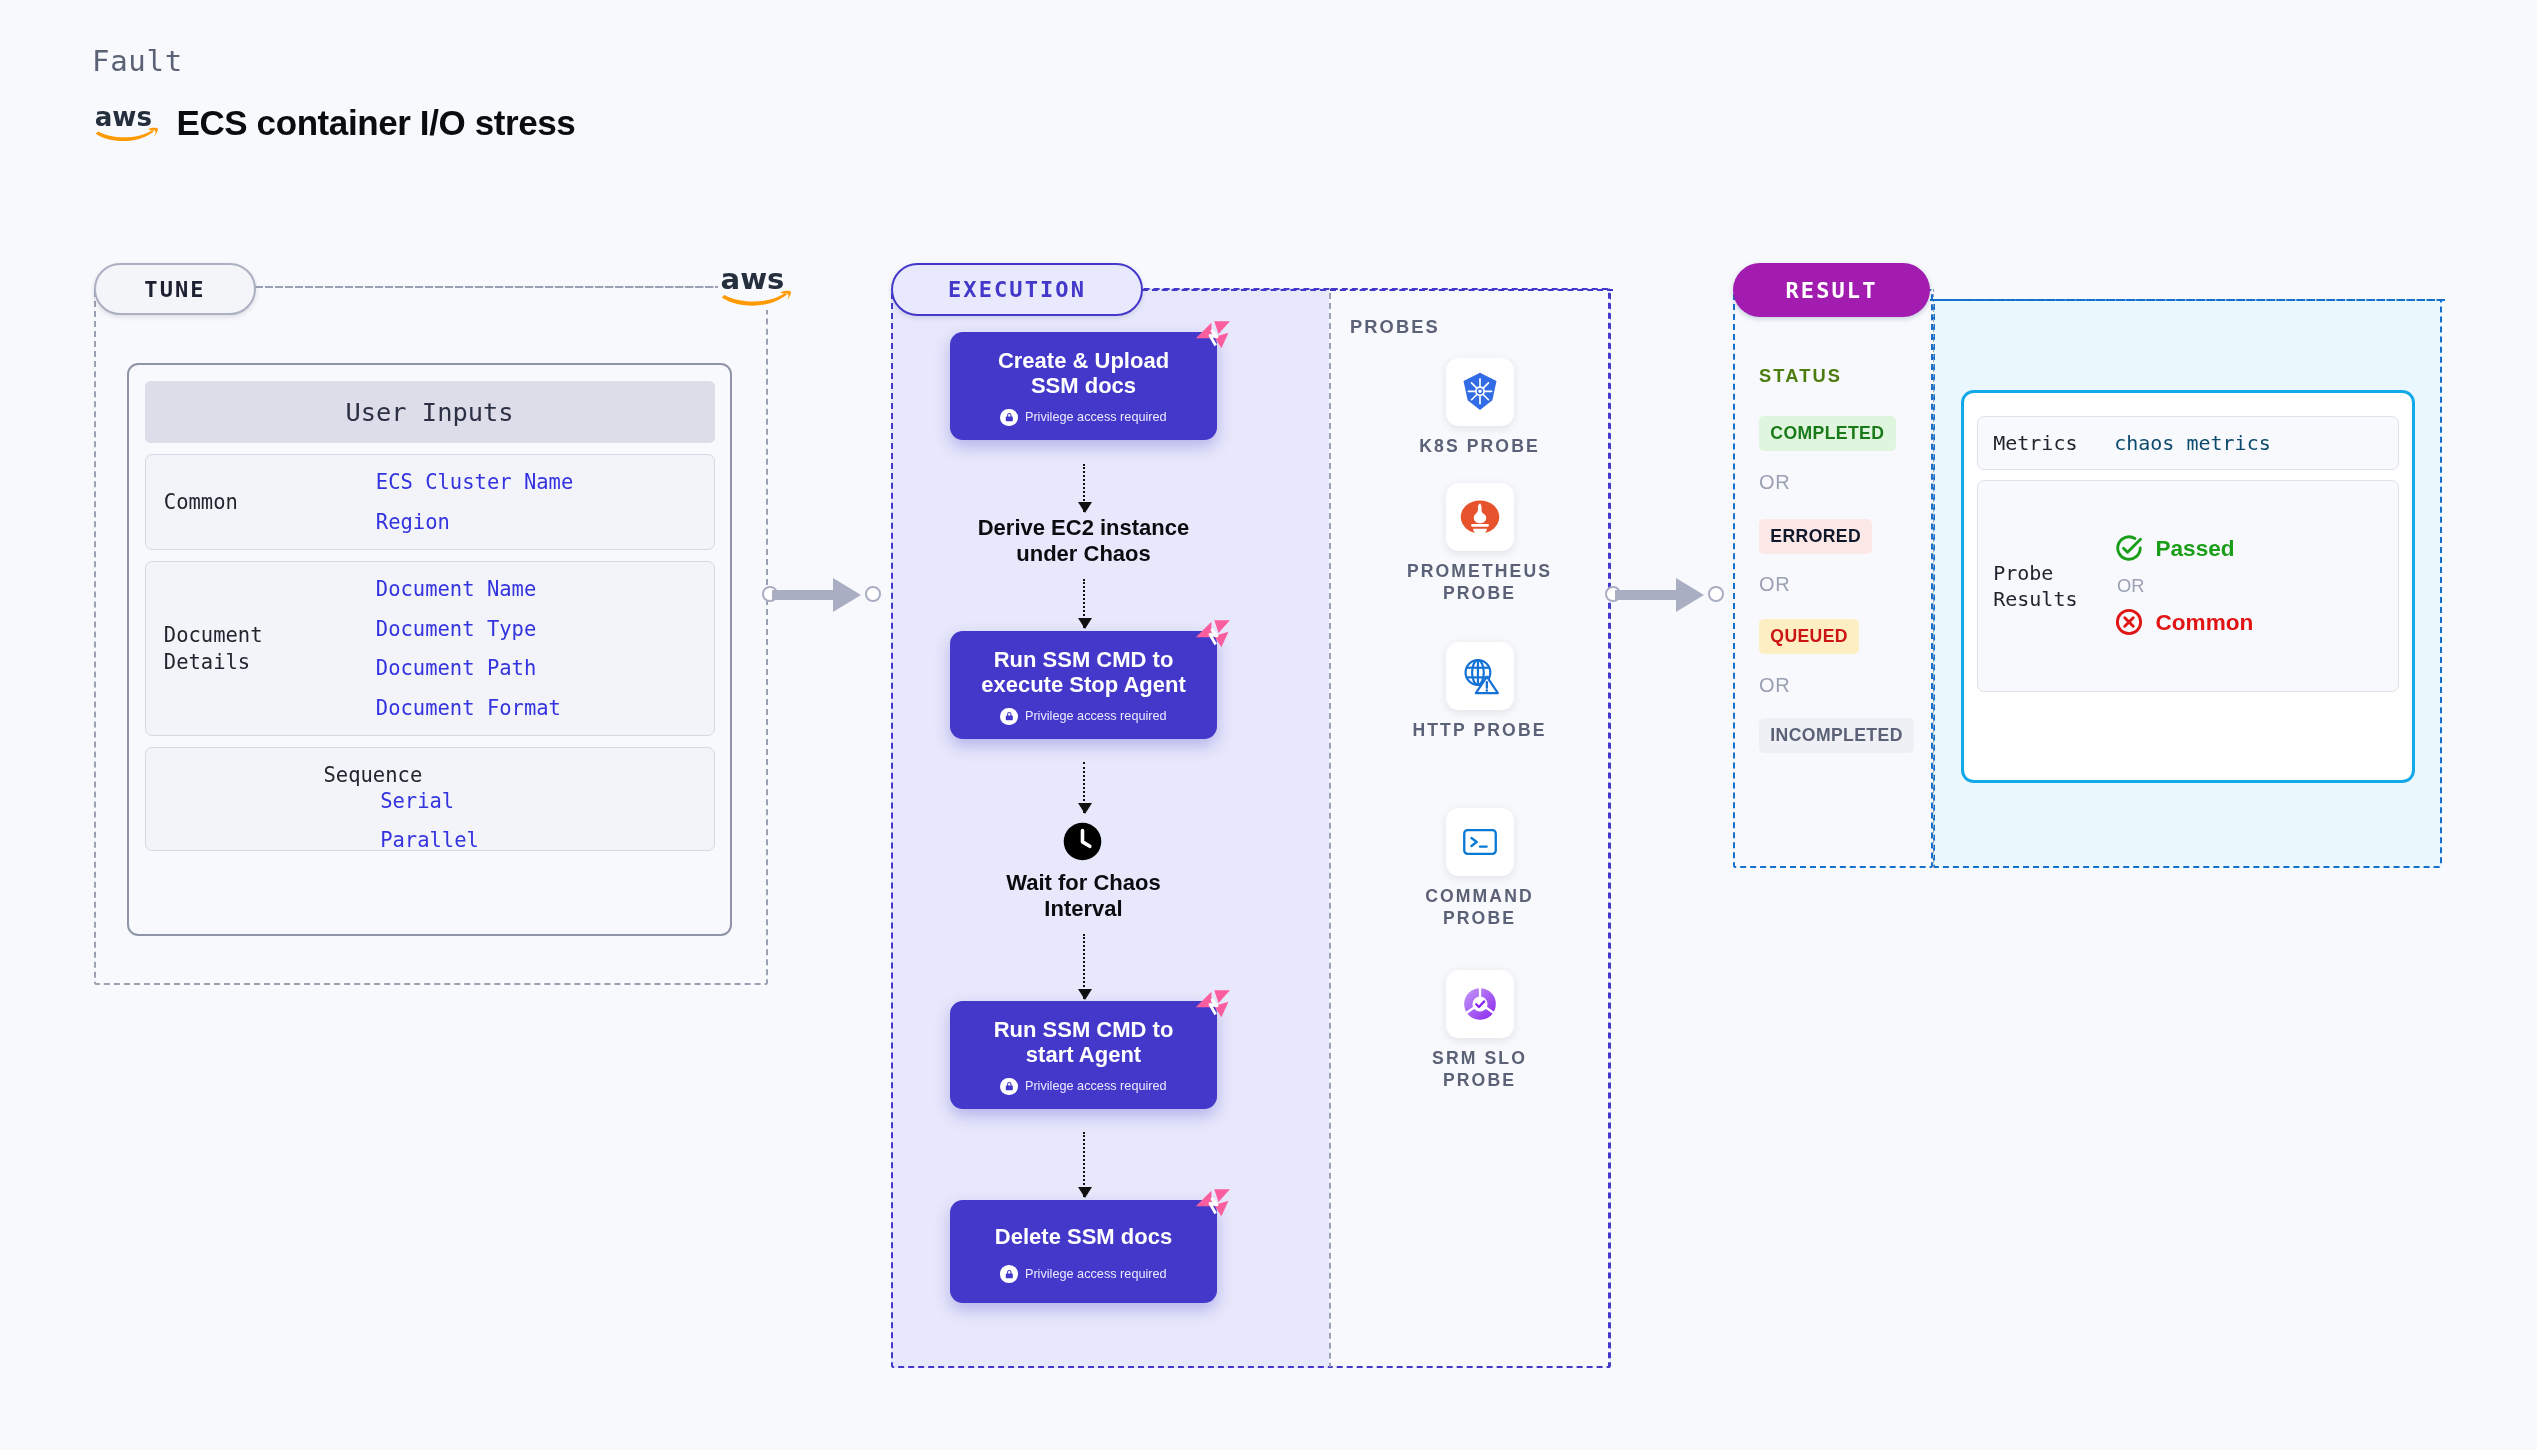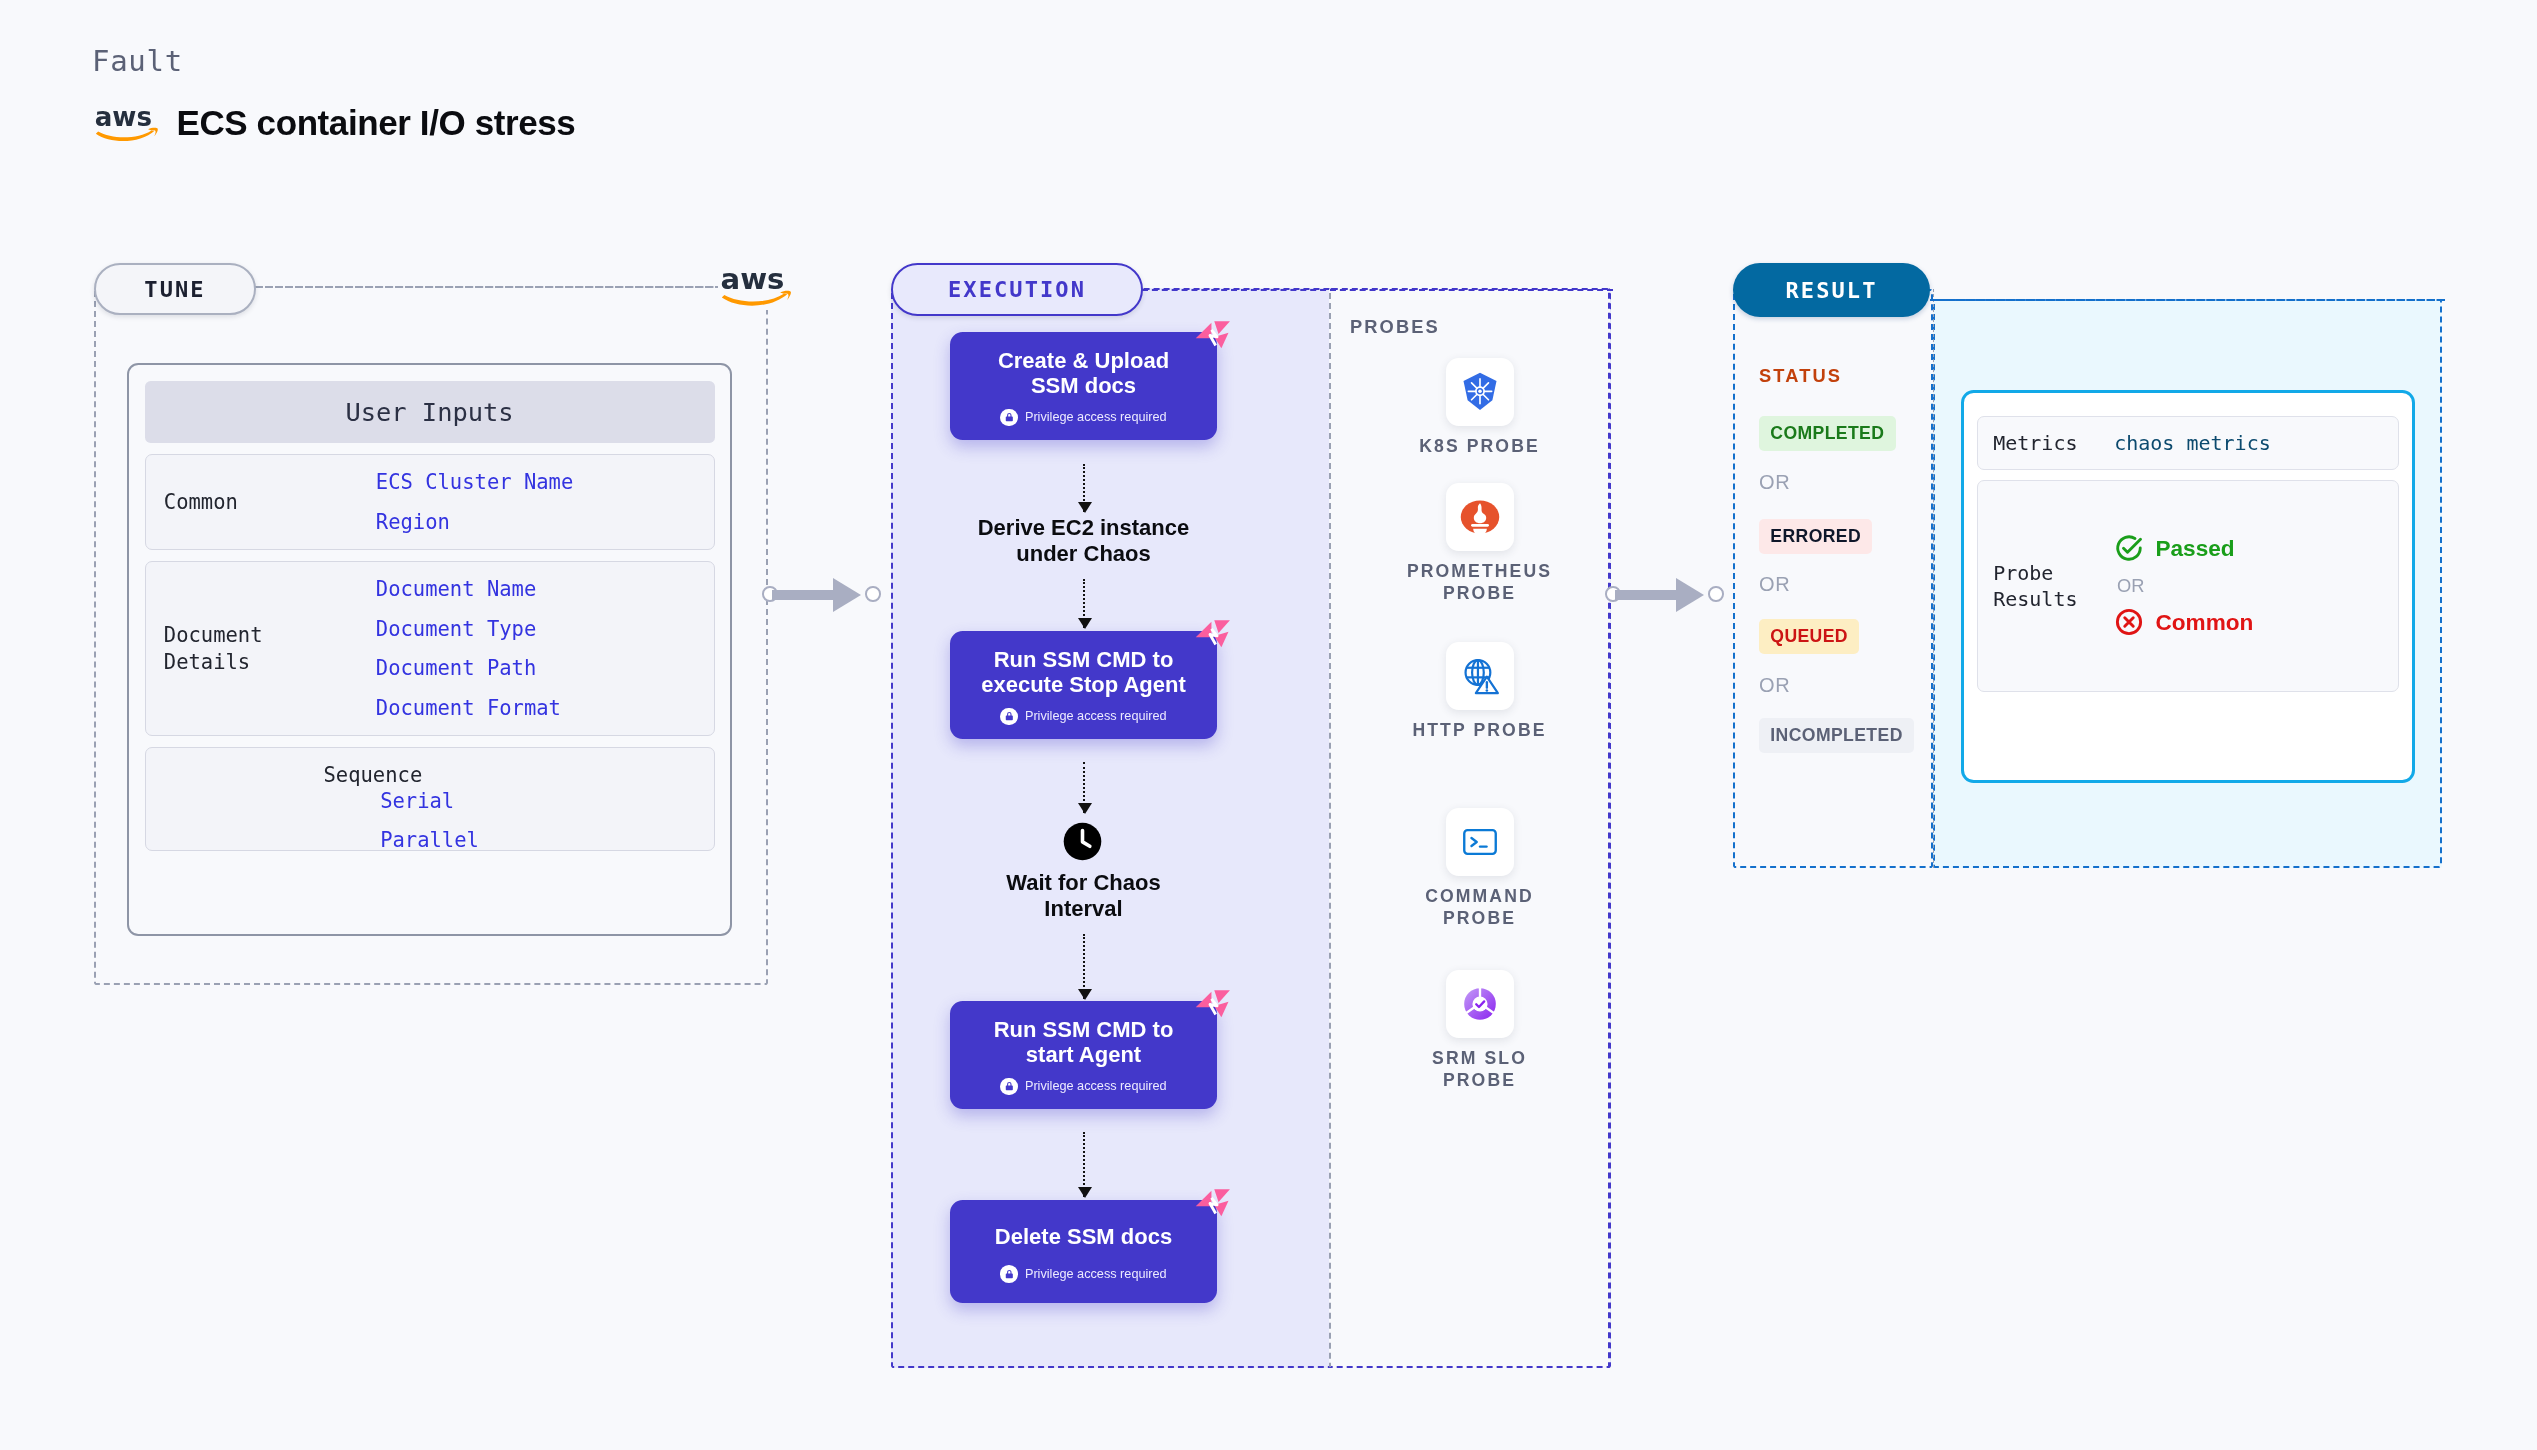--- a/index.html
+++ b/index.html
@@ -33,21 +33,21 @@
     box-shadow:0 2.1px 5px rgba(30,35,60,.13);
   }
   #execution-pill{
     left:891px;top:263px;width:252px;height:53px;
     background:#e8e9fc;border:2.1px solid #4338ca;color:#4338ca;
     font-size:22px;letter-spacing:2.1px;
     box-shadow:0 2.1px 5px rgba(30,35,60,.13);
   }
   #result-pill{
     left:1733px;top:263px;width:197px;height:54px;
-    background:#0369a1;border:none;color:#ffffff;
+    background:#a21caf;border:none;color:#ffffff;
     font-size:22px;letter-spacing:2.1px;
     box-shadow:0 2.1px 5.6px rgba(20,60,120,.22);
   }
 
   
   .dashed{position:absolute;box-sizing:border-box;border-radius:2.8px;}
   #tune-panel{
     left:94px;top:286px;width:674px;height:699px;
     border:2.1px dashed #9aa1b3;background:#f8f9fc;
   }
@@ -163,21 +163,21 @@
     display:flex;align-items:center;justify-content:center;
   }
   .probe-label{
     margin-top:10px;font-size:17.6px;font-weight:bold;color:#5b6176;
     letter-spacing:2.1px;line-height:1.25;
   }
 
   
   #status-title{
     position:absolute;left:1759px;top:365px;
-    font-size:18.3px;font-weight:bold;color:#c2410c;letter-spacing:2.1px;
+    font-size:18.3px;font-weight:bold;color:#4d7c0f;letter-spacing:2.1px;
   }
   .status-badge{
     position:absolute;left:1759px;display:inline-block;
     padding:7px 11.3px;border-radius:5px;
     font-size:17.6px;font-weight:bold;letter-spacing:0.4px;white-space:nowrap;
   }
   .or-text{
     position:absolute;left:1759px;font-size:20px;color:#9aa1b3;letter-spacing:0.7px;
   }
 

